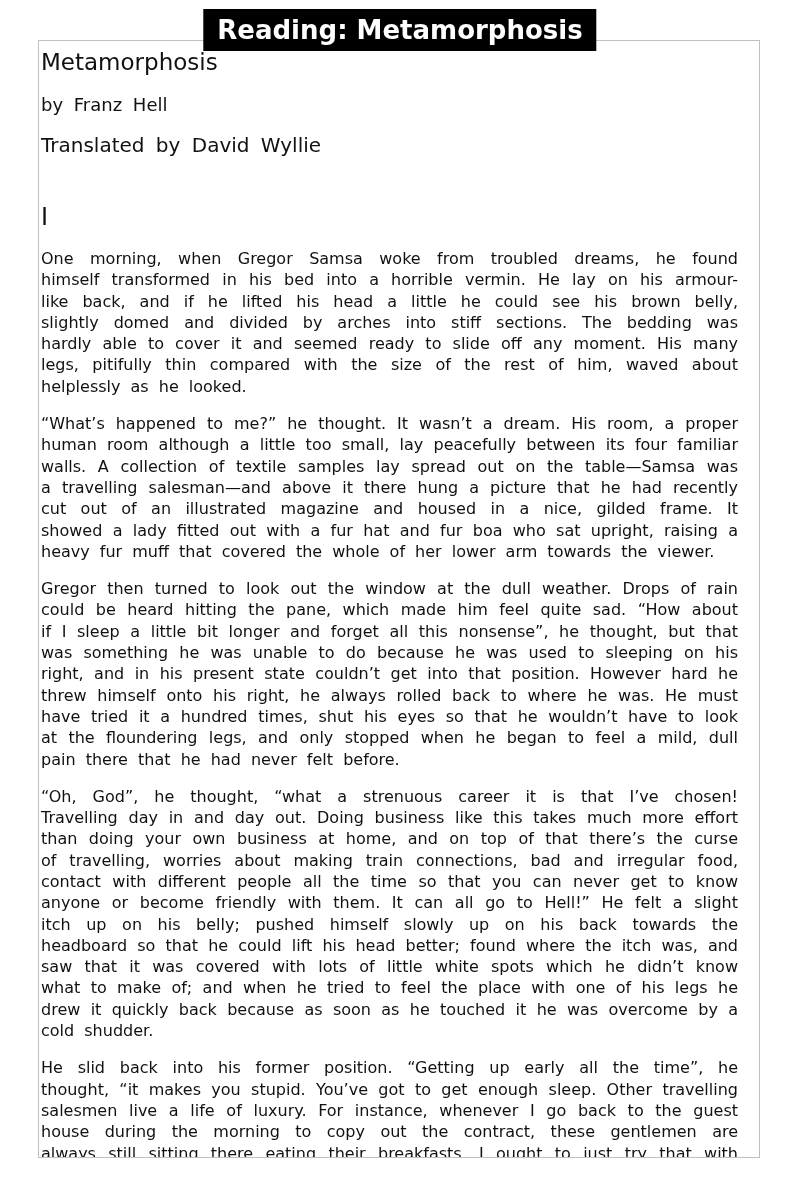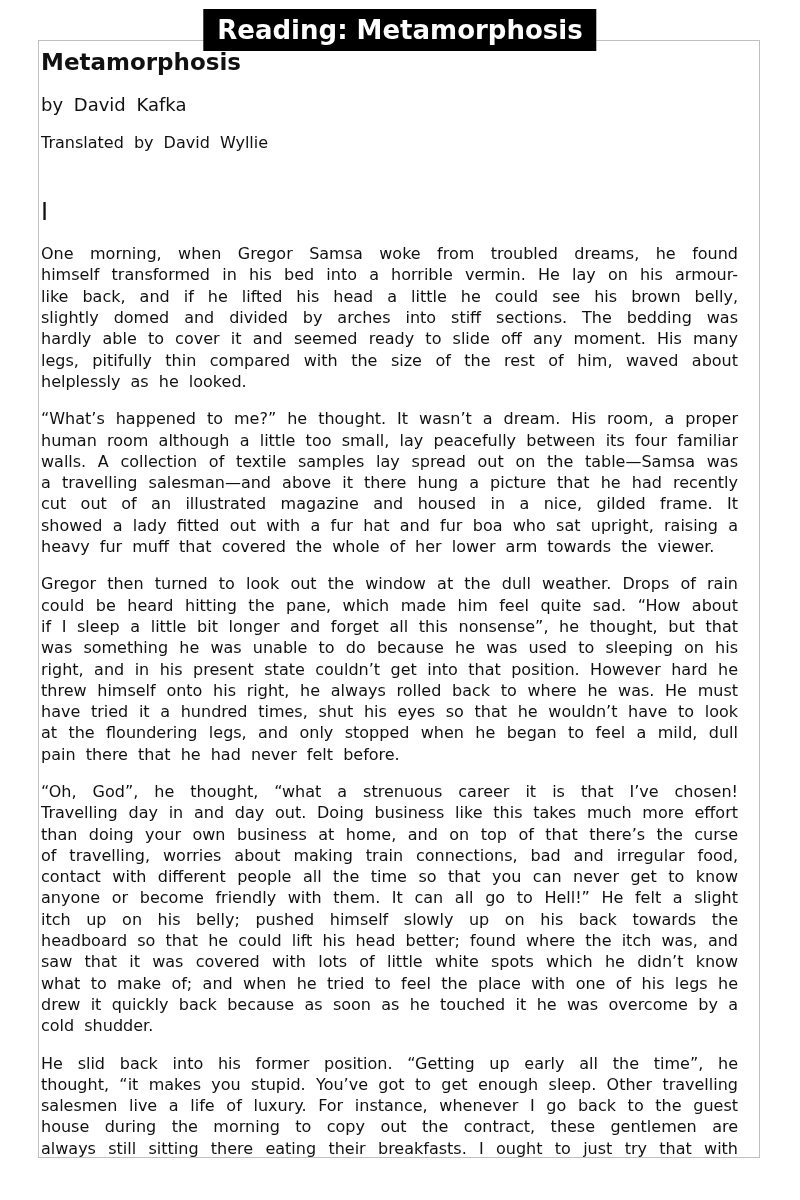--- a/index.html
+++ b/index.html
@@ -38,31 +38,31 @@
     height: 1118px;
     box-sizing: border-box;
     border: 1px solid var(--page-border, #c0c0c0);
     background: var(--page-bg, #ffffff);
     padding: 8px 21px 8px 2px;
     overflow: hidden;
     word-spacing: 5px;
   }
   .doc-title {
     font-size: 23px;
-    font-weight: bold;
+    font-weight: normal;
     line-height: 1.2;
     margin: 0 0 17px 0;
   }
   .author-line {
     font-size: 18px;
     line-height: 1.2;
     margin: 0 0 18px 0;
   }
   .translator-line {
-    font-size: 16px;
+    font-size: 20px;
     line-height: 1.2;
     margin: 0 0 46px 0;
   }
   .section-heading {
     font-size: 24px;
     font-weight: normal;
     line-height: 1.2;
     margin: 0 0 16px 0;
   }
   .body-paragraph {
@@ -77,21 +77,21 @@
 <body>
 
 <div class="stage">
 
   <div class="banner">Reading: Metamorphosis</div>
 
   <div class="page">
 
     <h1 class="doc-title">Metamorphosis</h1>
 
-    <p class="author-line">by David Kafka</p>
+    <p class="author-line">by Franz Hell</p>
 
     <p class="translator-line">Translated by David Wyllie</p>
 
     <h2 class="section-heading">I</h2>
 
     <p class="body-paragraph">One morning, when Gregor Samsa woke from troubled dreams, he found himself trans­formed in his bed into a horrible vermin. He lay on his armour-like back, and if he lifted his head a little he could see his brown belly, slightly domed and divided by arches into stiff sections. The bedding was hardly able to cover it and seemed ready to slide off any moment. His many legs, pitifully thin compared with the size of the rest of him, waved about helplessly as he looked.</p>
 
     <p class="body-paragraph">“What’s happened to me?” he thought. It wasn’t a dream. His room, a proper human room although a little too small, lay peacefully between its four familiar walls. A collec­tion of textile samples lay spread out on the table—Samsa was a travelling sales­man—and above it there hung a picture that he had recently cut out of an illustrated magazine and housed in a nice, gilded frame. It showed a lady fitted out with a fur hat and fur boa who sat upright, raising a heavy fur muff that covered the whole of her lower arm towards the viewer.</p>
 
     <p class="body-paragraph">Gregor then turned to look out the window at the dull weather. Drops of rain could be heard hitting the pane, which made him feel quite sad. “How about if I sleep a little bit longer and forget all this nonsense”, he thought, but that was something he was unable to do because he was used to sleeping on his right, and in his present state couldn’t get into that position. However hard he threw himself onto his right, he always rolled back to where he was. He must have tried it a hundred times, shut his eyes so that he wouldn’t have to look at the floundering legs, and only stopped when he began to feel a mild, dull pain there that he had never felt before.</p>

